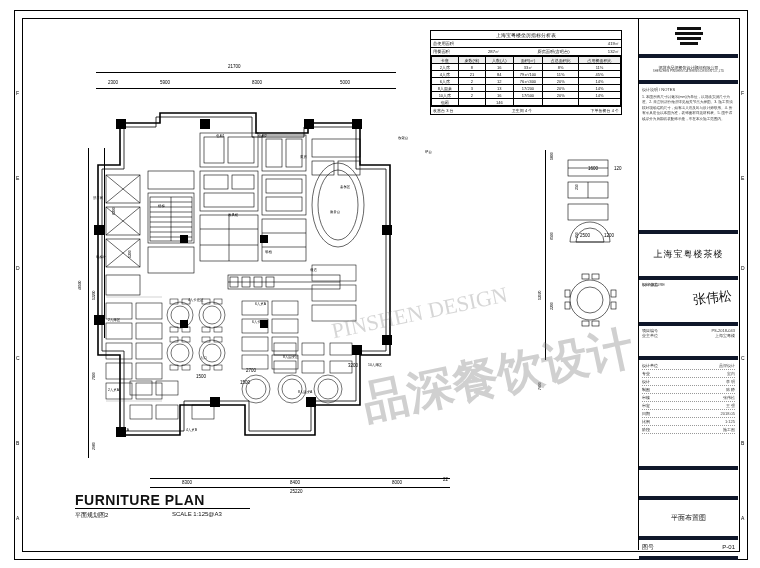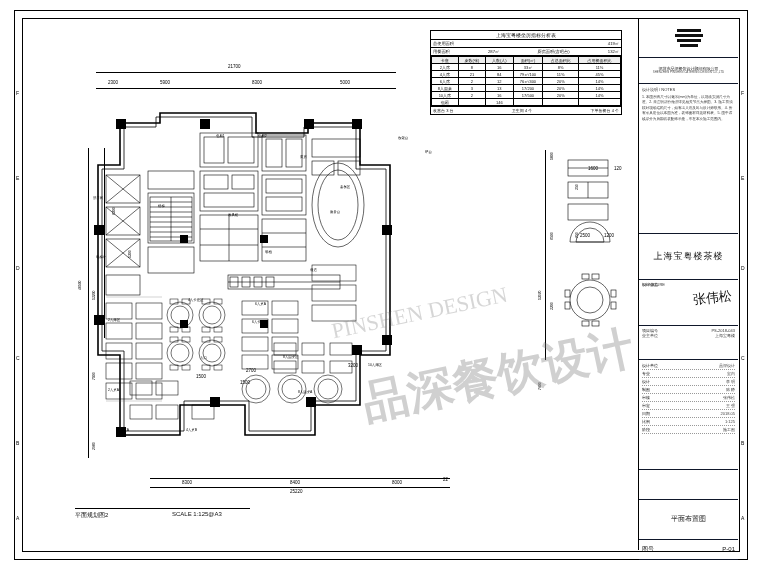--- a/index.html
+++ b/index.html
@@ -8,21 +8,21 @@
 
   
   .border-outer{position:absolute;left:14px;top:10px;width:732px;height:548px;border:1px solid #000;}
   .border-inner{position:absolute;left:22px;top:18px;width:716px;height:532px;border:1px solid #000;}
 
   
   .edge-mark{position:absolute;font-size:5px;color:#000;font-family:"Liberation Sans",sans-serif;}
 
   
   .titleblock{position:absolute;right:22px;top:18px;width:100px;height:532px;border-left:1px solid #000;box-sizing:border-box;}
-  .tb-row{border-bottom:1px solid #0f172a;box-sizing:border-box;padding:2px 3px;font-size:5px;line-height:1.25;}
+  .tb-row{border-bottom:4px solid #0f172a;box-sizing:border-box;padding:2px 3px;font-size:5px;line-height:1.25;}
   .tb-logo{height:40px;display:flex;align-items:center;justify-content:center;}
   .logo-mark{width:34px;height:24px;display:block;}
   .tb-company{height:26px;font-size:4px;text-align:center;color:#222;display:flex;align-items:center;justify-content:center;padding:1px 2px;}
   .tb-notes{height:150px;font-size:3.6px;color:#333;line-height:1.5;overflow:hidden;padding:3px;}
   .tb-project{height:46px;display:flex;align-items:center;justify-content:center;font-size:9px;letter-spacing:1px;}
   .tb-sign{height:46px;position:relative;}
   .tb-sign .lbl{font-size:4px;color:#333;}
   .tb-sign .sig{position:absolute;right:6px;top:10px;font-size:13px;font-family:"Liberation Serif",serif;transform:rotate(-6deg);color:#111;}
   .tb-block{height:34px;font-size:4px;color:#333;}
   .tb-list{height:110px;font-size:4px;}
@@ -519,17 +519,18 @@
   <div class="lbl" style="left:255px;top:302px;">6人桌A</div>
   <div class="lbl" style="left:298px;top:390px;">8人圆桌A</div>
   <div class="lbl" style="left:108px;top:388px;">2人桌A</div>
   <div class="lbl" style="left:330px;top:210px;">服务台</div>
   <div class="lbl" style="left:228px;top:213px;">餐具柜</div>
   <div class="lbl" style="left:265px;top:250px;">明档</div>
 
   <div class="wm2">PINSHEN DESIGN</div>
   <div class="wm">品深餐饮设计</div>
 
+  <div class="furn-title">FURNITURE PLAN</div>
   <div class="furn-underline"></div>
   <div class="furn-sub">平面规划图2</div>
   <div class="furn-scale">SCALE  1:125@A3</div>
 
 </div>
 
 </body></html>

